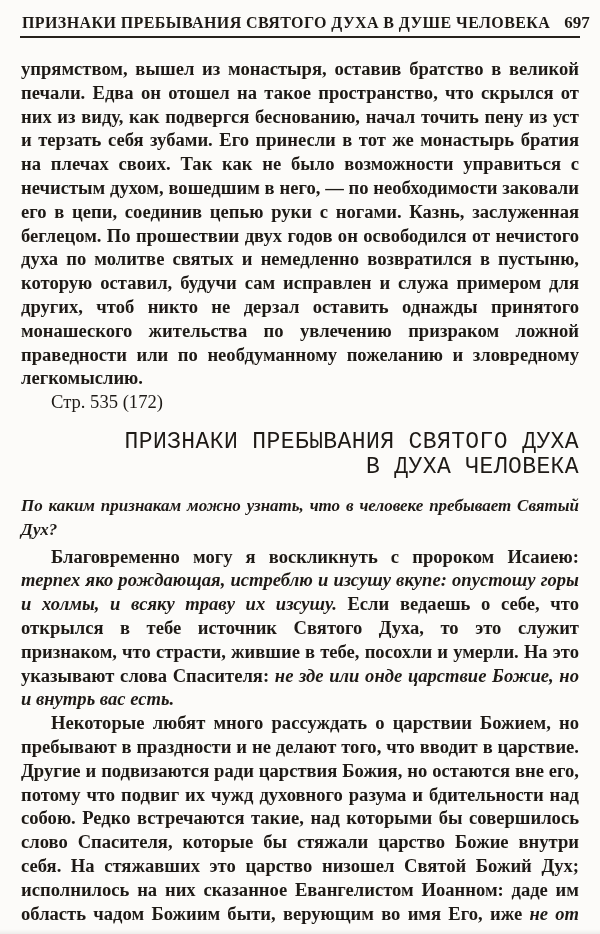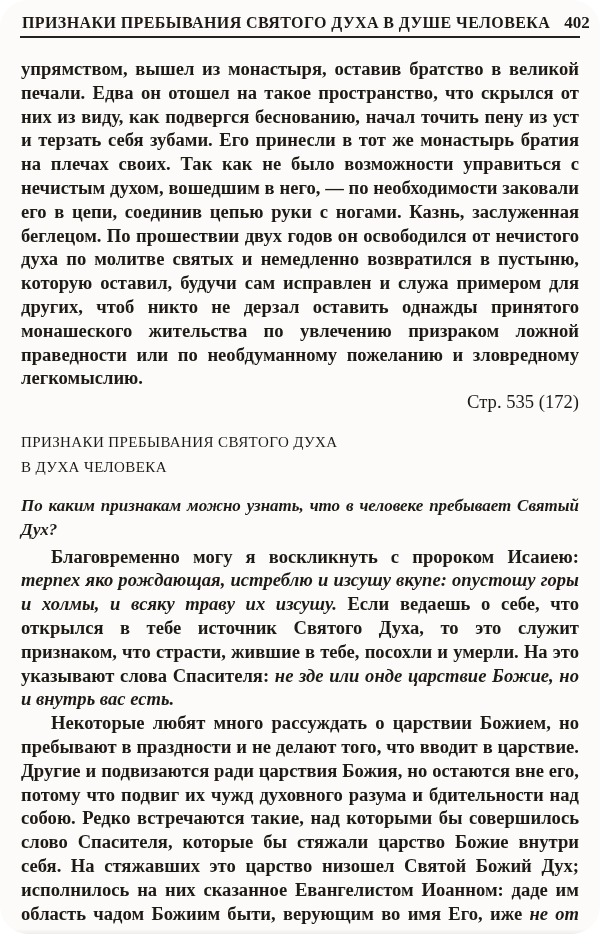--- a/index.html
+++ b/index.html
@@ -10,21 +10,20 @@
   .page {
     position: relative;
     width: 600px;
     height: 934px;
     margin: 0 auto;
     background: #fcfbf9;
     color: #1e1a16;
     box-sizing: border-box;
     overflow: hidden;
     font-family: "Liberation Serif", serif;
-    border-radius: 28px;
   }
   
   .running-head {
     display: flex;
     align-items: baseline;
     padding: 13px 22px 0 22px;
   }
   .rh-title {
     flex: 1;
     text-align: center;
@@ -54,29 +53,29 @@
   }
   .para {
     margin: 0;
     text-indent: 0;
     font-weight: bold;
   }
   .para.indent { text-indent: 30px; }
   .source-line {
     margin: 0;
     text-indent: 30px;
-    text-align: right;
+    text-align: left;
   }
   .section-heading {
-    font-family: Liberation Serif, serif;
+    font-family: Liberation Mono, monospace;
     font-weight: 400;
-    font-size: 15px;
+    font-size: 23px;
     line-height: 25px;
     letter-spacing: 0.4px;
-    text-align: left;
+    text-align: right;
     text-indent: 0;
     margin: 16px 0 14px 0;
     hyphens: none;
   }
   .question {
     margin: 0 0 3px 0;
     font-weight: bold;
     font-style: italic;
     font-size: 17px;
     text-indent: 0;
@@ -92,21 +91,21 @@
     pointer-events: none;
   }
 </style>
 </head>
 <body>
 
 <div class="page">
 
   <header class="running-head">
     <div class="rh-title">ПРИЗНАКИ ПРЕБЫВАНИЯ СВЯТОГО ДУХА В ДУШЕ ЧЕЛОВЕКА</div>
-    <div class="rh-num">402</div>
+    <div class="rh-num">697</div>
   </header>
 
   <div class="rule"></div>
 
   <main class="body-text">
 
     <p class="para"><span class="run-normal">упрямством, вышел из монастыря, оставив братство в великой печали. Едва он отошел на такое пространство, что скрылся от них из виду, как подвергся беснованию, начал точить пену из уст и терзать себя зубами. Его принесли в тот же монастырь братия на плечах своих. Так как не было возможности управиться с нечистым духом, вошедшим в него, — по необходимости заковали его в цепи, соединив цепью руки с ногами. Казнь, заслуженная беглецом. По прошествии двух годов он освободился от нечистого духа по молитве святых и немедленно возвратился в пустыню, которую оставил, будучи сам исправлен и служа примером для других, чтоб никто не дерзал оставить однажды принятого монашеского жительства по увлечению призраком ложной праведности или по необдуманному пожеланию и зловредному легкомыслию.</span></p>
 
     <p class="source-line">Стр. 535 (172)</p>
 

